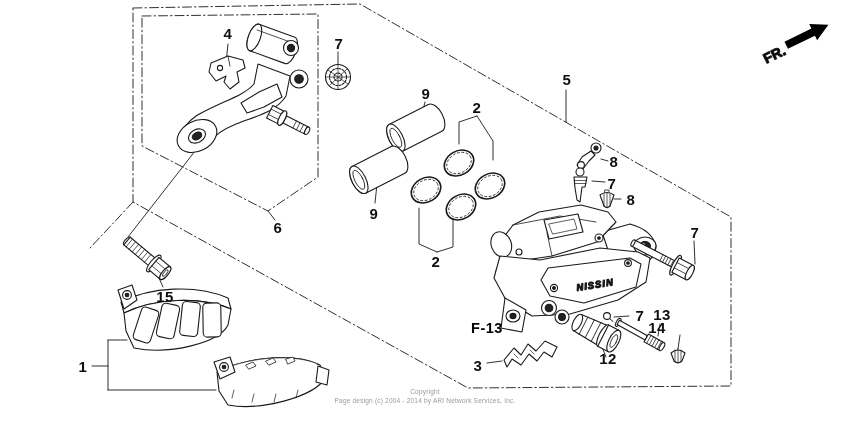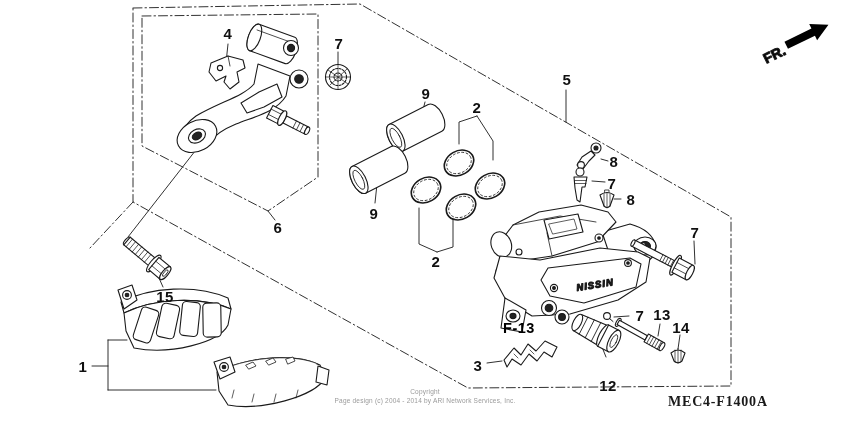--- a/index.html
+++ b/index.html
@@ -2,21 +2,21 @@
 <html><head>
 <meta charset="utf-8">
 <style>
   html,body{margin:0;padding:0;background:#fff;}
   .stage{position:relative;width:850px;height:424px;background:#fff;overflow:hidden;
          font-family:"Liberation Sans",sans-serif;color:#111;}
   .art{position:absolute;left:0;top:0;}
   .callout{position:absolute;transform:translate(-50%,-50%);
            font:600 15px "Liberation Sans",sans-serif;color:#101010;letter-spacing:0.5px;}
   .section-ref{position:absolute;transform:translate(-50%,-50%);
-           font:700 14.5px "Liberation Sans",sans-serif;color:#000;letter-spacing:0.5px;margin-left:32px;}
+           font:700 14.5px "Liberation Sans",sans-serif;color:#000;letter-spacing:0.5px;}
   .copyright{position:absolute;left:275px;top:387px;width:300px;text-align:center;
            font:400 6.5px/1.45 "Liberation Sans",sans-serif;color:#9a9a9a;letter-spacing:0.2px;}
   .plate-code{position:absolute;left:668px;top:394px;
            font:600 14px "Liberation Serif",serif;color:#1a1a1a;letter-spacing:0.8px;}
   svg text.fr{font:700 14px "Liberation Sans",sans-serif;fill:#000;}
   svg text.brand{font:italic 700 9.5px "Liberation Sans",sans-serif;fill:#111;letter-spacing:1px;}
 </style>
 </head>
 <body>
 
@@ -298,26 +298,25 @@
   <div class="callout" style="left:614px;top:161px">8</div>
   <div class="callout" style="left:612px;top:183px">7</div>
   <div class="callout" style="left:631px;top:199px">8</div>
   <div class="callout" style="left:695px;top:232px">7</div>
   <div class="callout" style="left:278px;top:227px">6</div>
   <div class="callout" style="left:374px;top:213px">9</div>
   <div class="callout" style="left:436px;top:261px">2</div>
   <div class="callout" style="left:165px;top:296px">15</div>
   <div class="callout" style="left:83px;top:366px">1</div>
   <div class="callout" style="left:478px;top:365px">3</div>
-  <div class="callout" style="left:608px;top:385px">12</div>
+  <div class="callout" style="left:608px;top:358px">12</div>
   <div class="callout" style="left:640px;top:315px">7</div>
   <div class="callout" style="left:662px;top:314px">13</div>
-  <div class="callout" style="left:681px;top:327px">14</div>
+  <div class="callout" style="left:657px;top:327px">14</div>
 
   <div class="section-ref" style="left:487px;top:328px">F-13</div>
 
   <div class="copyright">
     <div>Copyright</div>
     <div>Page design (c) 2004 - 2014 by ARI Network Services, Inc.</div>
   </div>
 
-  <div class="plate-code">MEC4-F1400A</div>
 </div>
 
 </body></html>

